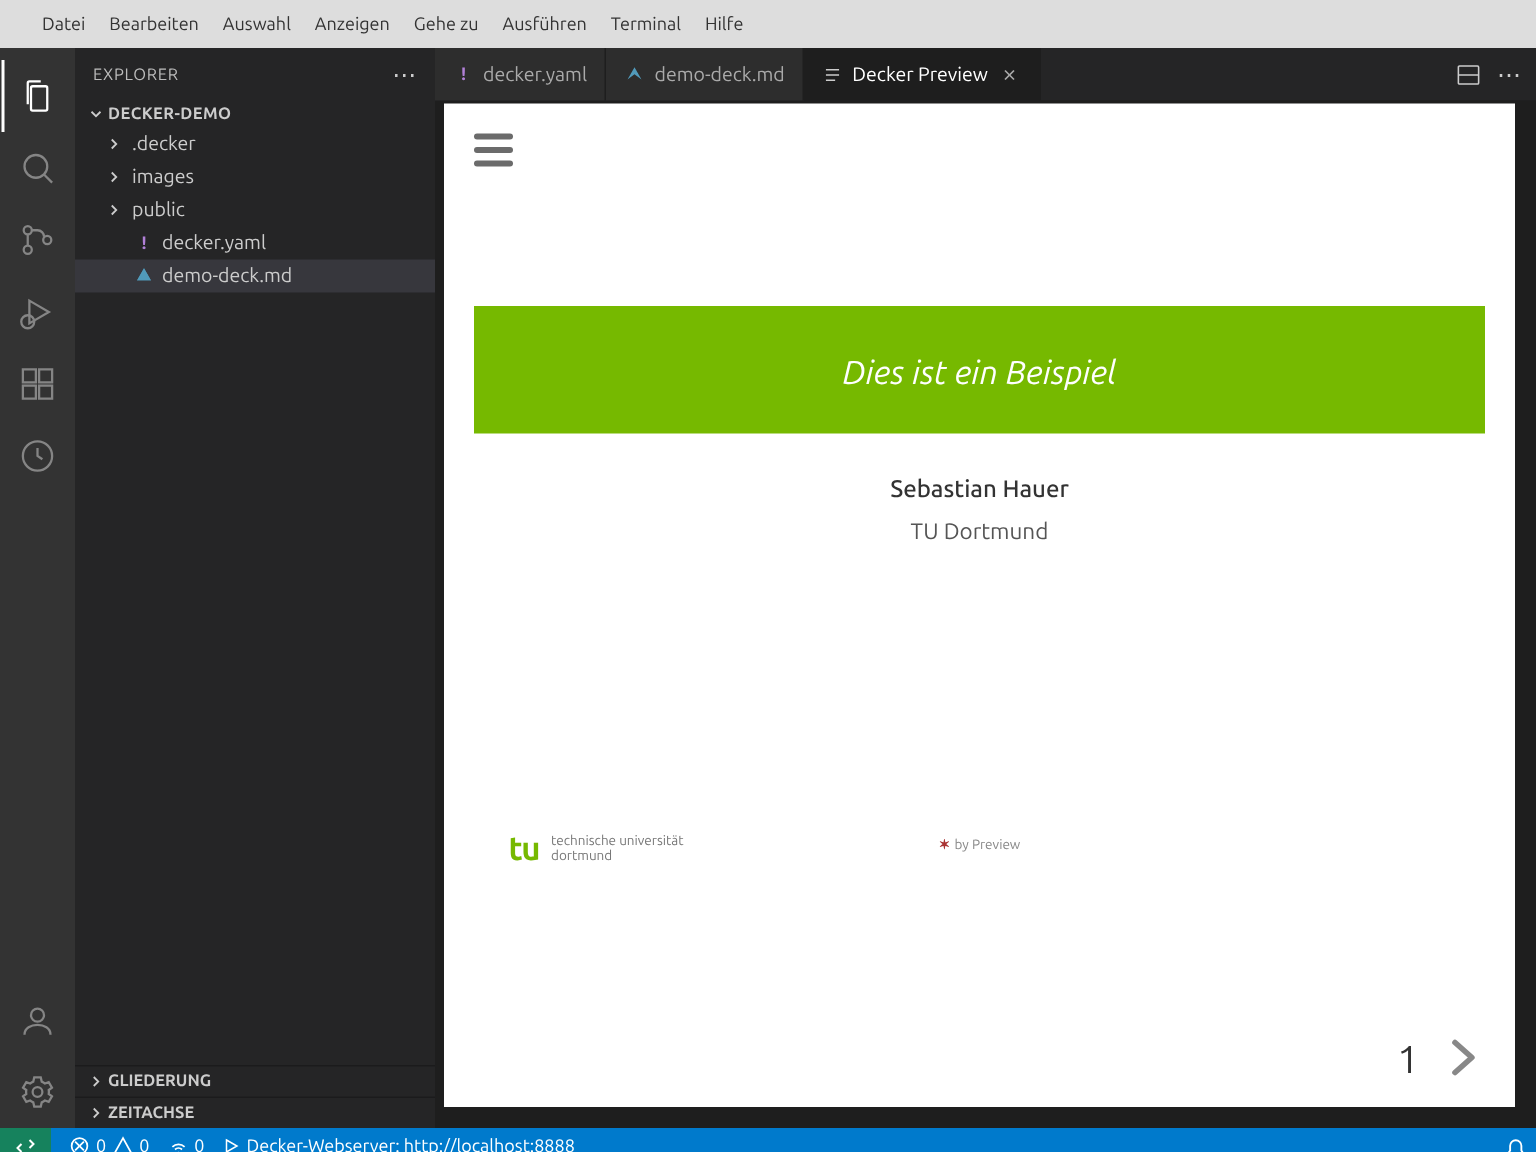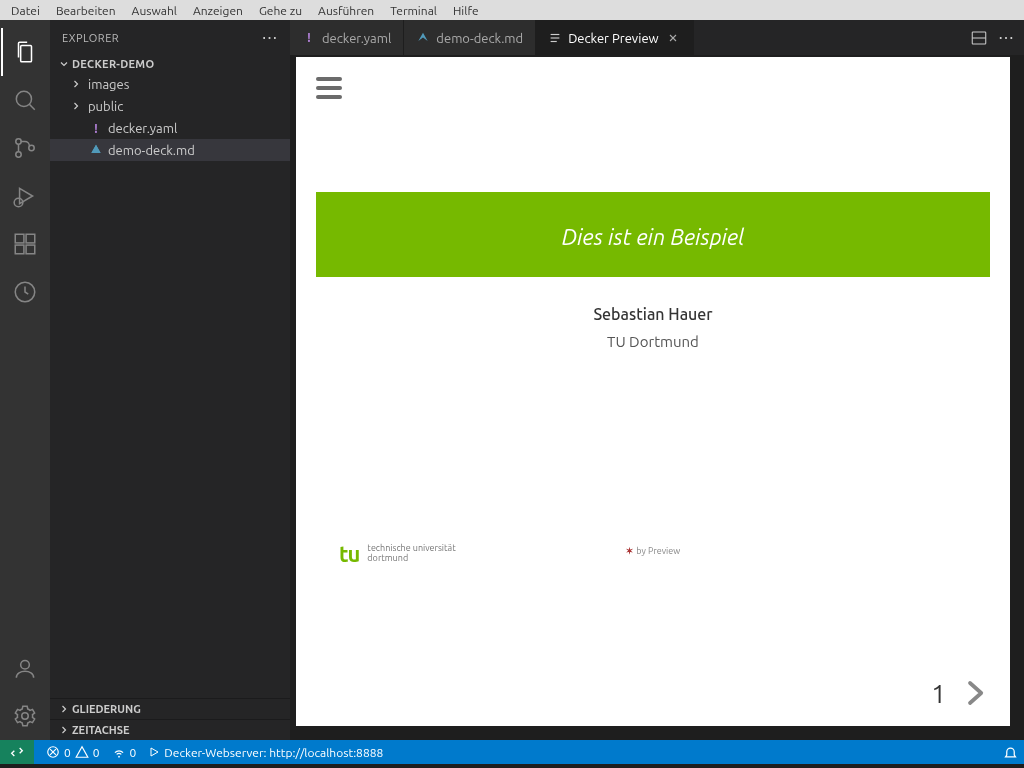--- a/index.html
+++ b/index.html
@@ -1,17 +1,17 @@
 <!DOCTYPE html>
 <html><head>
 <meta charset="utf-8">
 <style>
   * { box-sizing: border-box; margin: 0; padding: 0; font-family: -apple-system, BlinkMacSystemFont, "Segoe UI", Ubuntu, sans-serif; }
   html, body { width: 1024px; height: 768px; overflow: hidden; background: #1e1e1e; }
-  .menubar { height: 20px; background: #dddddd; display: flex; align-items: center; font-size: 12px; color: #333; padding: 0 3px; }
+  .menubar { height: 32px; background: #dddddd; display: flex; align-items: center; font-size: 12px; color: #333; padding: 0 20px; }
   .menubar span { padding: 0 8px; cursor: default; }
   .main { display: flex; height: 720px; }
   .activity-bar { width: 50px; background: #333333; display: flex; flex-direction: column; align-items: center; padding-top: 8px; }
   .activity-bar .icon { width: 48px; height: 48px; display: flex; align-items: center; justify-content: center; color: #858585; position: relative; }
   .activity-bar .icon.active { color: #ffffff; }
   .activity-bar .icon.active::before { content:""; position:absolute; left:0; top:0; bottom:0; width:2px; background:#fff; }
   .activity-bar .spacer { flex:1; }
   .sidebar { width: 240px; background: #252526; color: #ccc; display:flex; flex-direction:column; font-size:13px; }
   .sidebar-header { height: 35px; display:flex; align-items:center; padding: 0 12px; justify-content:space-between; color:#bbb; font-size:11px; letter-spacing:0.5px;}
   .sidebar-header .dots { color:#ccc; font-size:16px; }
@@ -146,20 +146,28 @@
             </svg>
           </span>
         <span>DECKER-DEMO</span>
       </div>
       <div class="tree-item folder">
         <span class="chev">
             <svg viewBox="0 0 16 16" fill="none" stroke="currentColor" stroke-width="1.6">
               <polyline points="6,4 10,8 6,12"></polyline>
             </svg>
           </span>
+        <span class="label">.decker</span>
+      </div>
+      <div class="tree-item folder">
+        <span class="chev">
+            <svg viewBox="0 0 16 16" fill="none" stroke="currentColor" stroke-width="1.6">
+              <polyline points="6,4 10,8 6,12"></polyline>
+            </svg>
+          </span>
         <span class="label">images</span>
       </div>
       <div class="tree-item folder">
         <span class="chev">
             <svg viewBox="0 0 16 16" fill="none" stroke="currentColor" stroke-width="1.6">
               <polyline points="6,4 10,8 6,12"></polyline>
             </svg>
           </span>
         <span class="label">public</span>
       </div>

